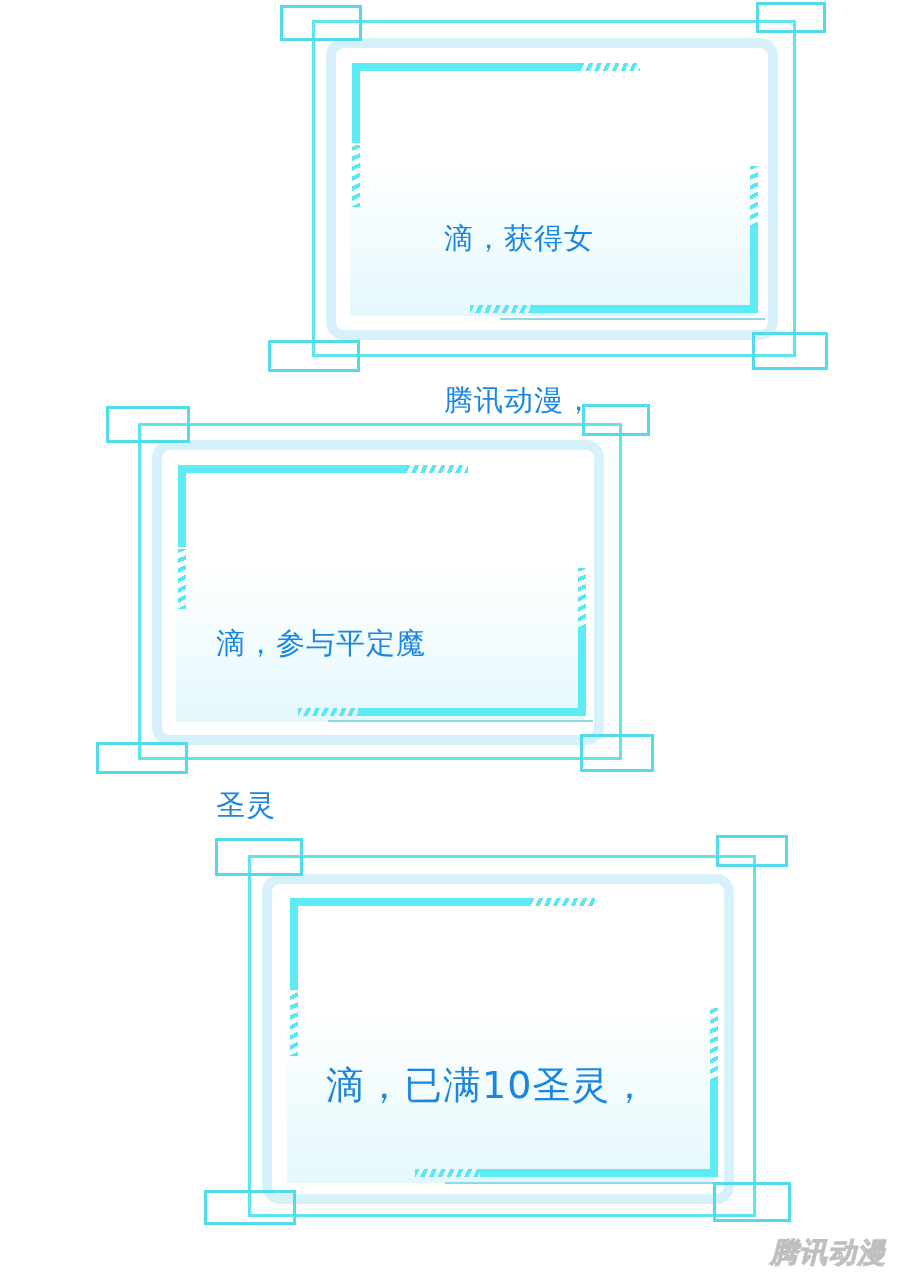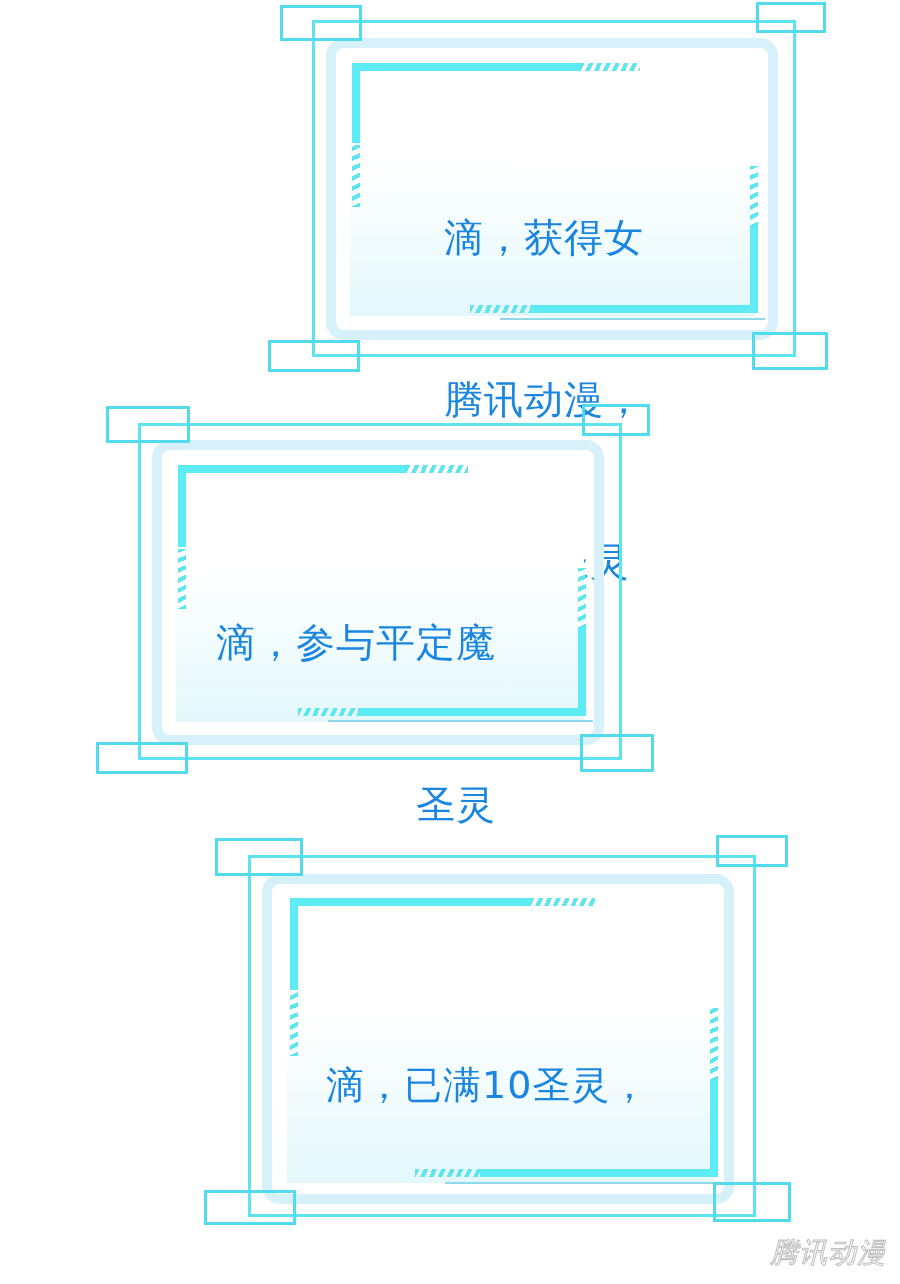--- a/index.html
+++ b/index.html
@@ -8,23 +8,23 @@
   .panel { position:absolute; }
   .outer { position:absolute; border:3px solid #5ee3f0; box-sizing:border-box; }
   .halo { position:absolute; border:10px solid #d6f1f9; border-radius:18px; box-sizing:border-box; }
   .corner { position:absolute; border:3px solid #52dbea; box-sizing:border-box; }
   .inner { position:absolute; background:linear-gradient(180deg,#ffffff 0%,#ffffff 40%,#e4f8fc 100%); box-sizing:border-box; }
   .ltop { position:absolute; height:8px; background:#5eecf4; }
   .lleft { position:absolute; width:8px; background:#5eecf4; }
   .thin { position:absolute; background:#8fd8ea; }
   .stripes { position:absolute; background:repeating-linear-gradient(115deg,#5ee6f0 0 4px,transparent 4px 8px); }
   .vstripes { position:absolute; background:repeating-linear-gradient(-25deg,#5ee6f0 0 4px,transparent 4px 9px); }
-  .msg { position:absolute; color:#1a86e0; font-size:39px; line-height:54px; letter-spacing:1px;
+  .msg { position:absolute; color:#1a86e0; font-size:29px; line-height:54px; letter-spacing:1px;
          font-family:"DejaVu Sans", sans-serif; white-space:pre; }
-  .watermark { position:absolute; right:14px; bottom:12px; font-size:28px; font-weight:normal;
+  .watermark { position:absolute; right:14px; bottom:12px; font-size:28px; font-weight:bold;
                color:#ffffff; -webkit-text-stroke:1px #bfbfbf; font-style:italic; letter-spacing:1px; }
 </style>
 </head>
 <body>
 
 <div class="panel" style="left:0;top:0;width:900px;height:380px;">
   <div class="halo" style="left:326px;top:38px;width:452px;height:302px;"></div>
   <div class="inner" style="left:350px;top:58px;width:405px;height:258px;"></div>
   <div class="ltop" style="left:352px;top:63px;width:228px;"></div>
   <div class="stripes" style="left:580px;top:63px;width:60px;height:8px;"></div>
@@ -40,21 +40,21 @@
   <div class="corner" style="left:756px;top:2px;width:70px;height:31px;"></div>
   <div class="corner" style="left:268px;top:340px;width:92px;height:32px;"></div>
   <div class="corner" style="left:752px;top:332px;width:76px;height:38px;"></div>
   <div class="msg" style="left:444px;top:103px;">
     <div>滴，获得女</div>
     <div>腾讯动漫，</div>
     <div>奖励1圣灵</div>
   </div>
 </div>
 
-<div class="panel" style="left:0;top:0;width:900px;height:800px;text-align:right;">
+<div class="panel" style="left:0;top:0;width:900px;height:800px;">
   <div class="halo" style="left:152px;top:440px;width:452px;height:305px;"></div>
   <div class="inner" style="left:176px;top:460px;width:408px;height:262px;"></div>
   <div class="ltop" style="left:178px;top:465px;width:228px;"></div>
   <div class="stripes" style="left:406px;top:465px;width:62px;height:8px;"></div>
   <div class="lleft" style="left:178px;top:465px;height:82px;"></div>
   <div class="vstripes" style="left:178px;top:549px;width:8px;height:60px;"></div>
   <div class="vstripes" style="left:578px;top:568px;width:8px;height:60px;"></div>
   <div class="lleft" style="left:578px;top:628px;height:88px;"></div>
   <div class="ltop" style="left:358px;top:708px;width:228px;"></div>
   <div class="stripes" style="left:298px;top:708px;width:60px;height:8px;"></div>

